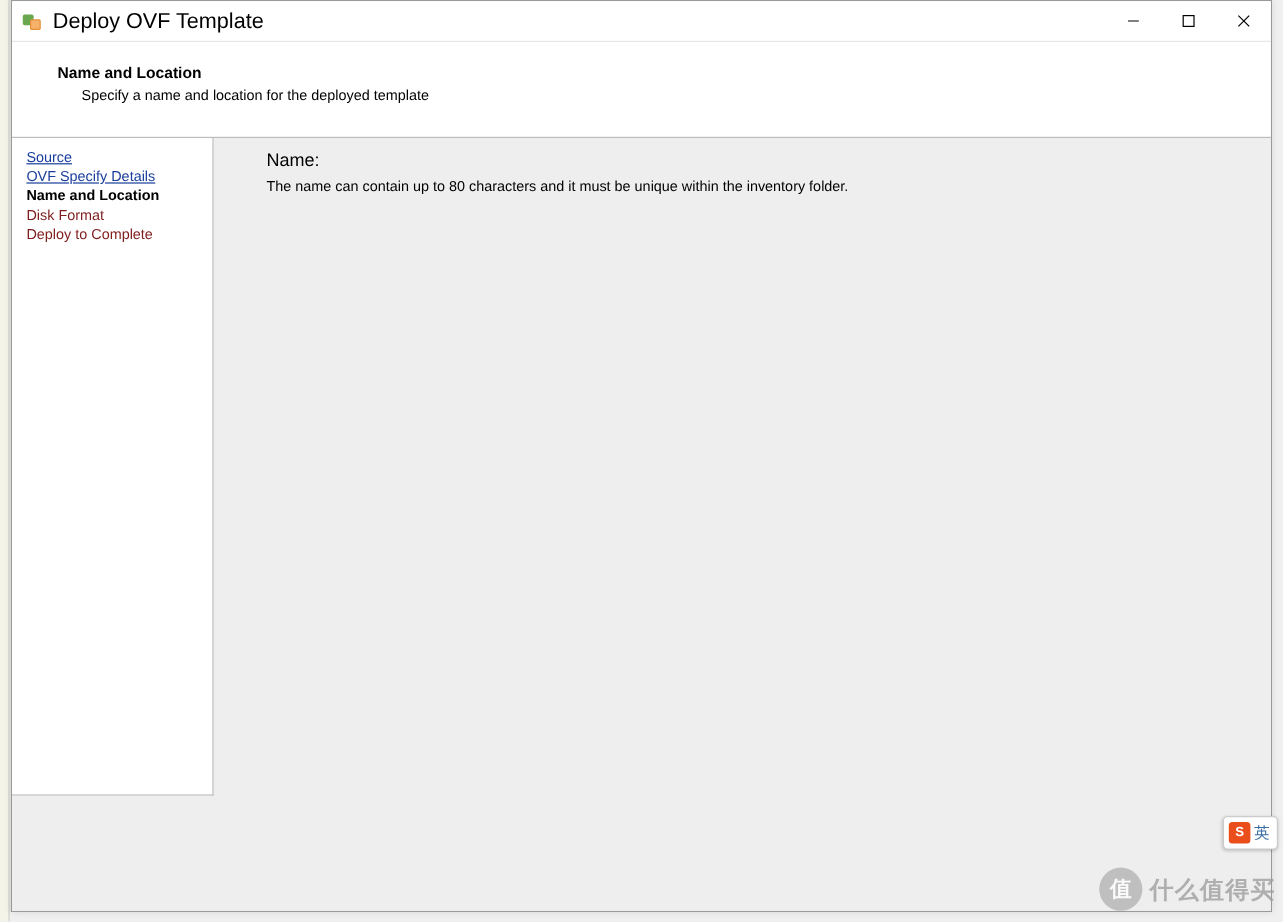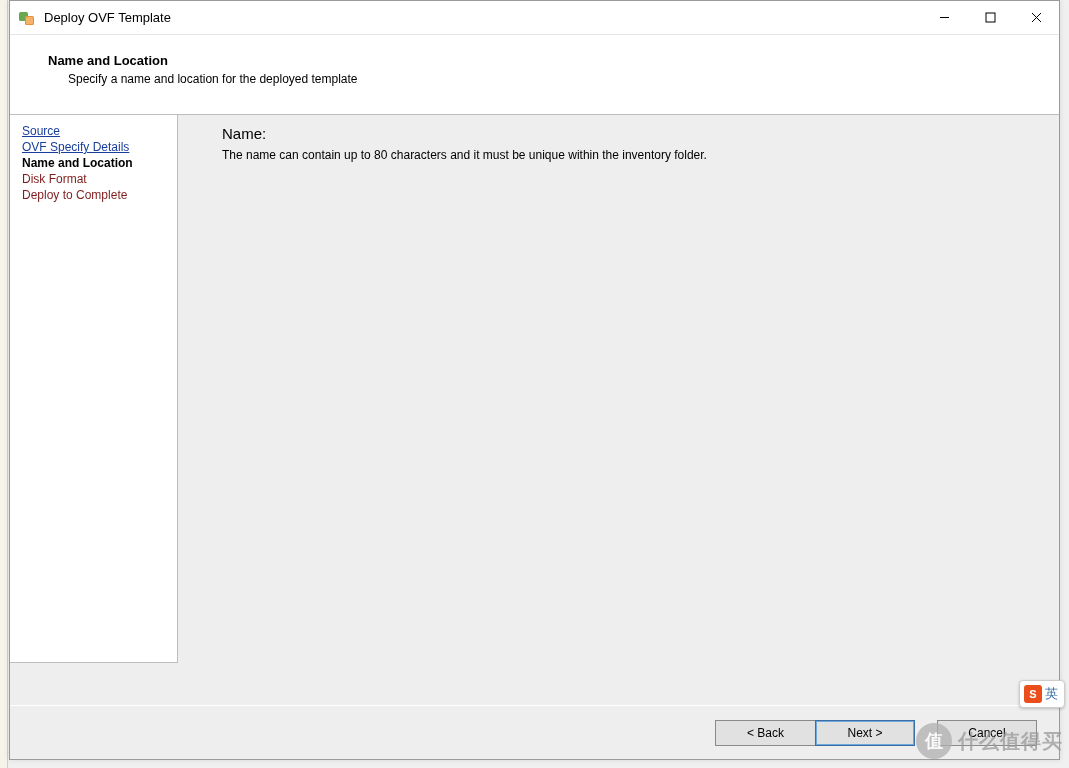--- a/index.html
+++ b/index.html
@@ -53,21 +53,21 @@
     background: #ffffff;
     border-bottom: 1px solid #e6e6e6;
     padding-left: 8px;
     flex: 0 0 auto;
   }
   .titlebar .app-icon {
     width: 18px; height: 18px; margin-right: 8px;
     display:flex;align-items:center;justify-content:center;
   }
   .titlebar .app-icon svg { width:18px;height:18px; }
-  .titlebar .title { color:#000; font-size:13px; }
+  .titlebar .title { color:#000; font-size:18px; }
   .win-controls { margin-left:auto; display:flex; height:100%; }
   .win-btn {
     width: 46px; height: 100%;
     display:flex; align-items:center; justify-content:center;
     color:#000; font-size:14px; font-family: "Segoe UI Symbol", sans-serif;
   }
   .win-btn svg { width:11px;height:11px; stroke:#000; stroke-width:1; fill:none; }
   .header-area {
     padding: 18px 0 28px 38px;
     background: #fff;
@@ -182,27 +182,20 @@
       <div class="side-item side-plain">Disk Format</div>
       <div class="side-item side-plain">Deploy to Complete</div>
     </div>
 
     <div class="content">
       <div class="fld-label">Name:</div>
       <div class="help-text">The name can contain up to 80 characters and it must be unique within the inventory folder.</div>
     </div>
   </div>
 
-  <div class="footer">
-    <div class="btn-pair">
-      <button class="wiz-btn back">&lt; Back</button>
-      <button class="wiz-btn next">Next &gt;</button>
-    </div>
-    <button class="wiz-btn cancel">Cancel</button>
-  </div>
 
 </div>
 
 <div class="ime-badge">
   <span class="ime-icon">S</span>
   <span class="ime-lbl">英</span>
 </div>
 
 <div class="watermark">
   <div class="wm-badge">值</div>

